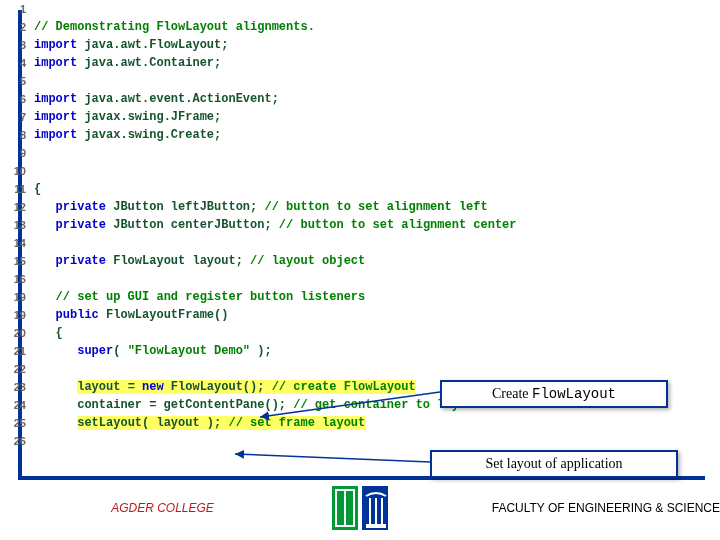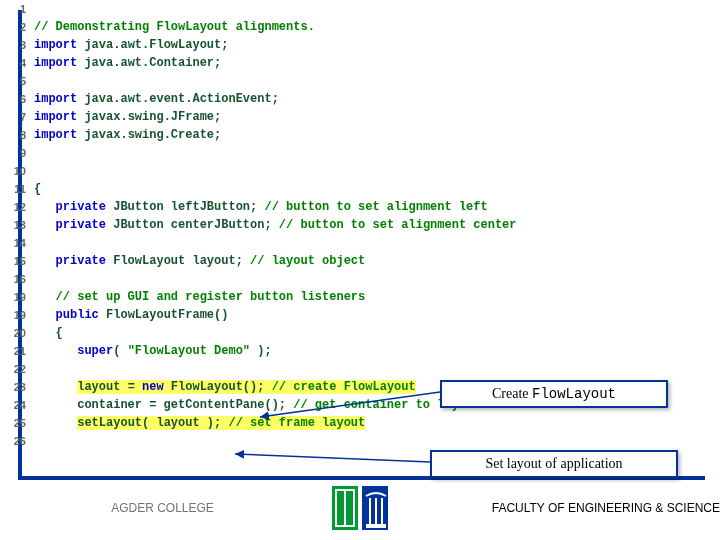--- a/index.html
+++ b/index.html
@@ -71,21 +71,22 @@
     position: absolute;
     left: 0; right: 0; bottom: 8px;
     height: 48px;
     display: flex;
     align-items: center;
   }
   .footer-left {
     flex: 1;
     text-align: center;
     font-size: 12px;
-    color: #737373;
+    color: #b91c1c;
+    font-style: italic;
   }
   .footer-right {
     flex: 1;
     text-align: right;
     font-size: 12px;
     color: #000;
   }
   .logo-wrap {
     width: 70px;
     display: flex;

